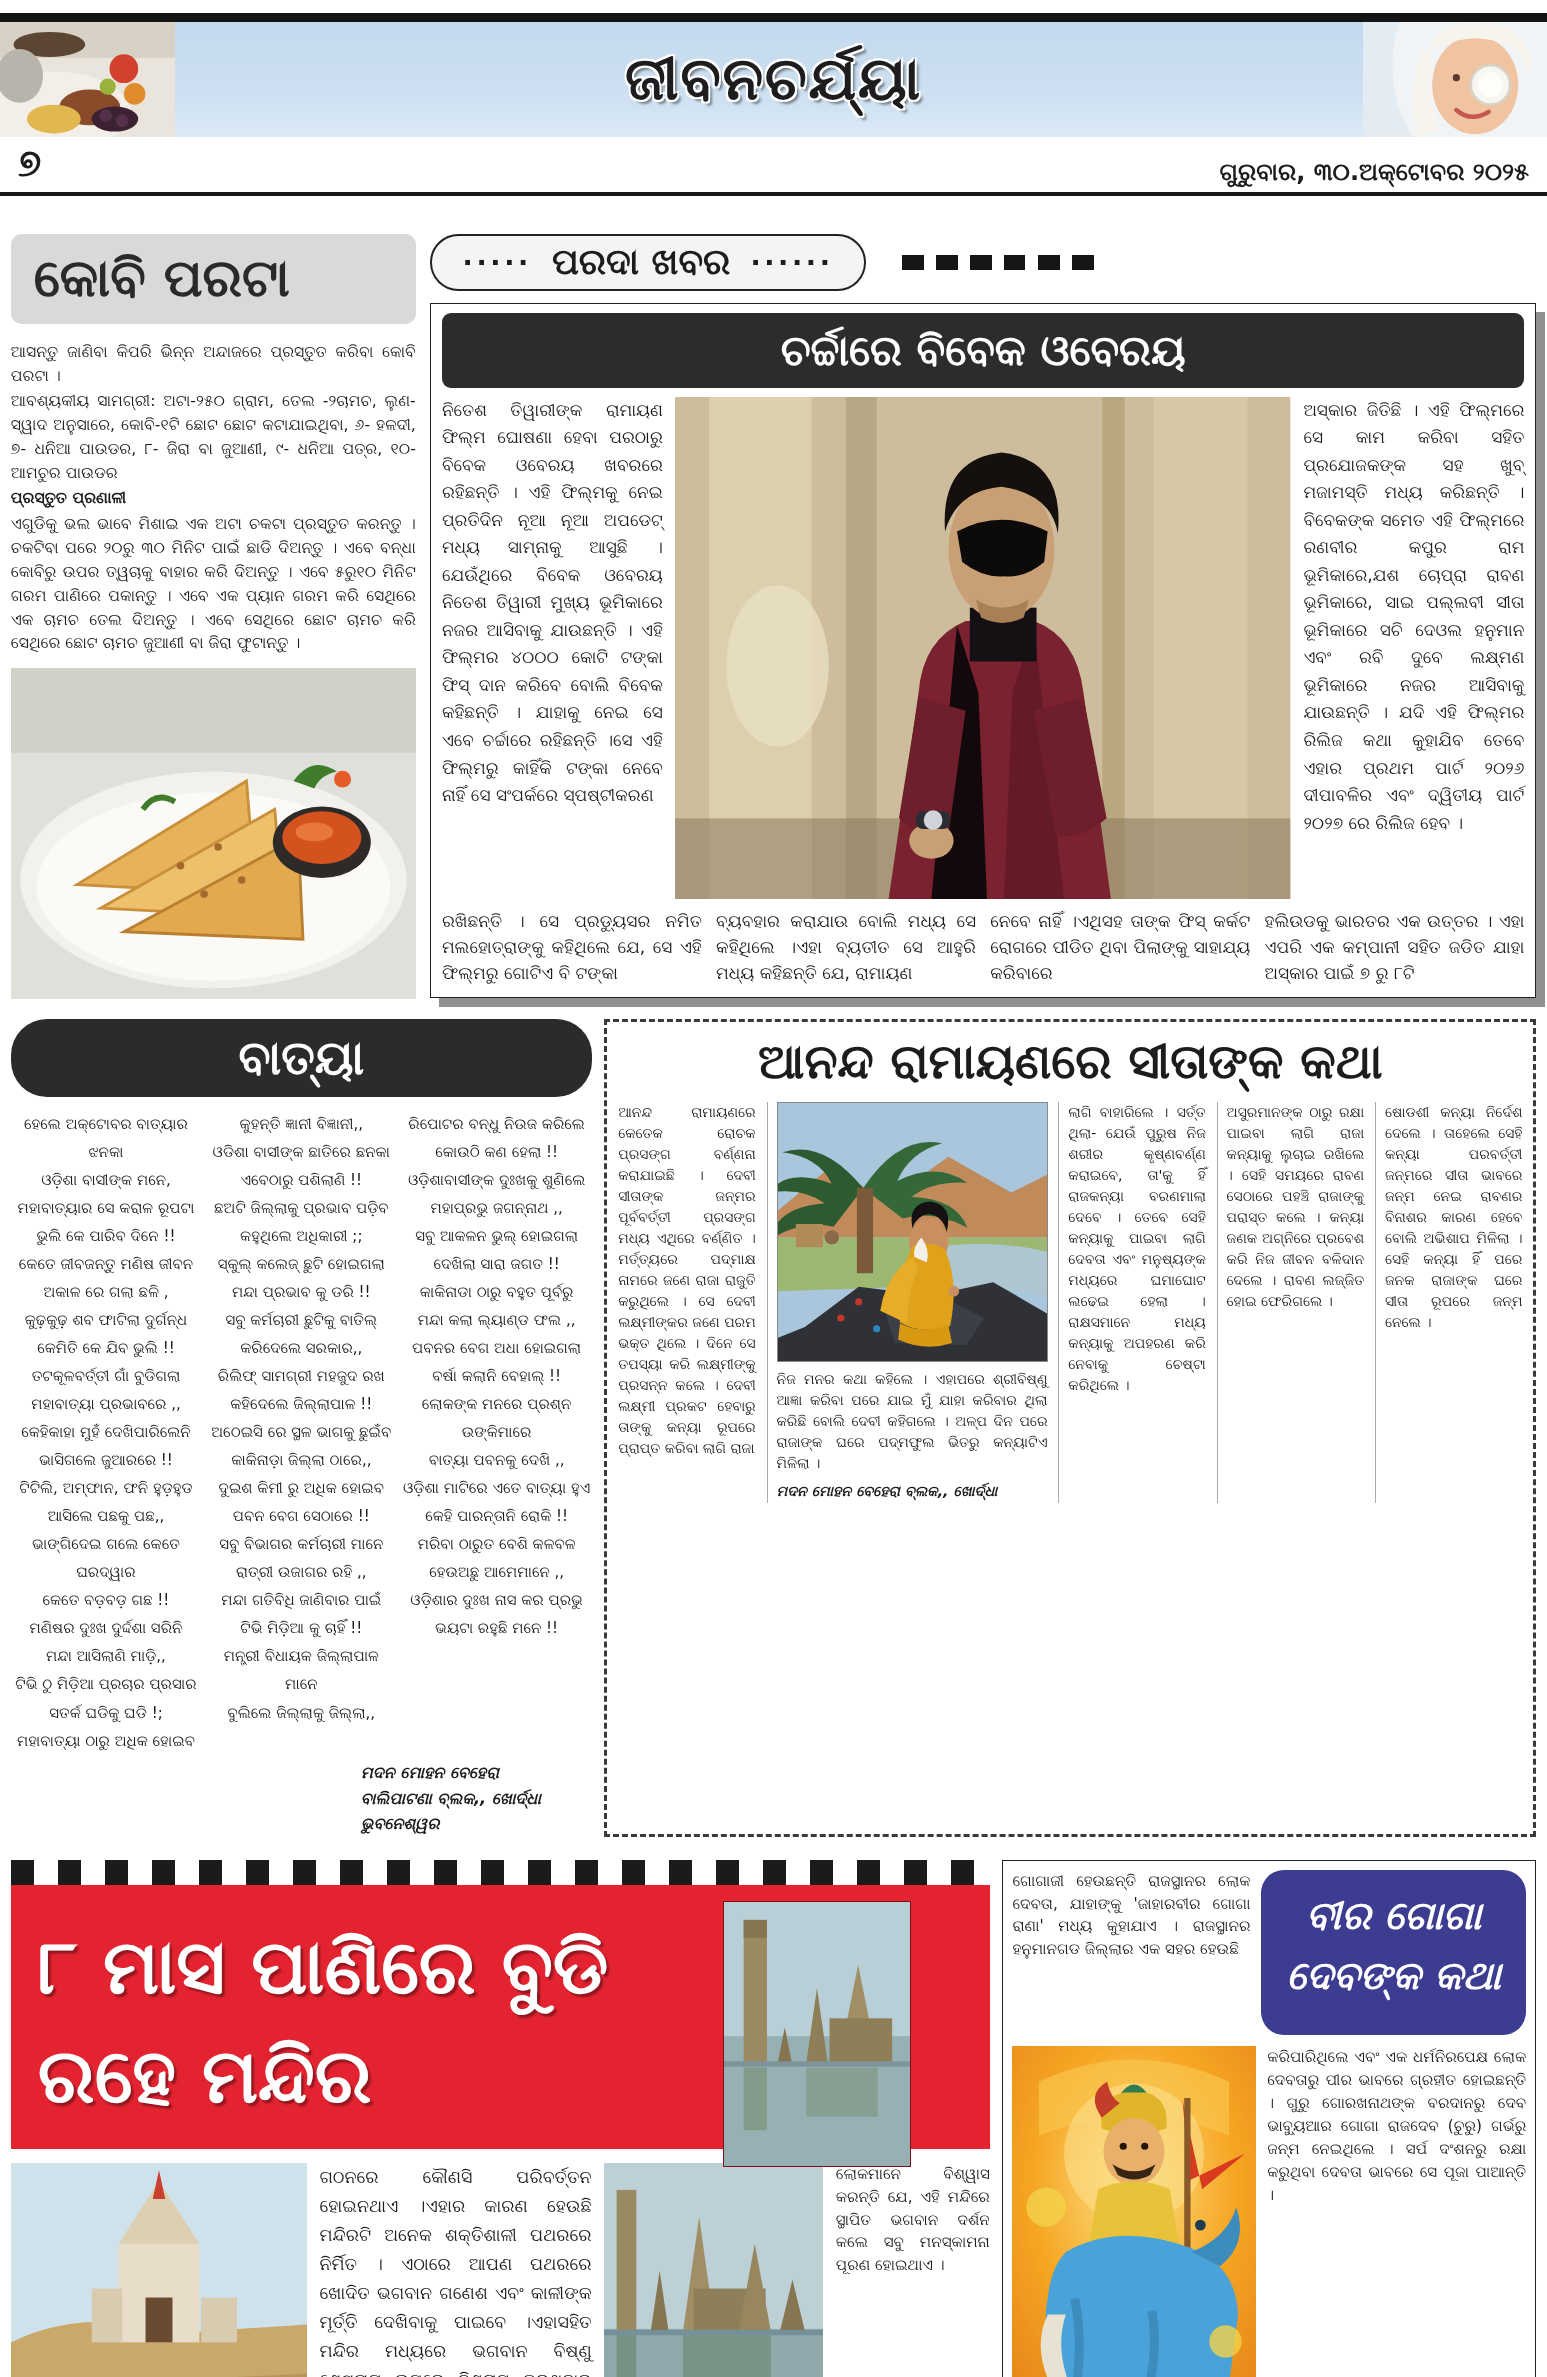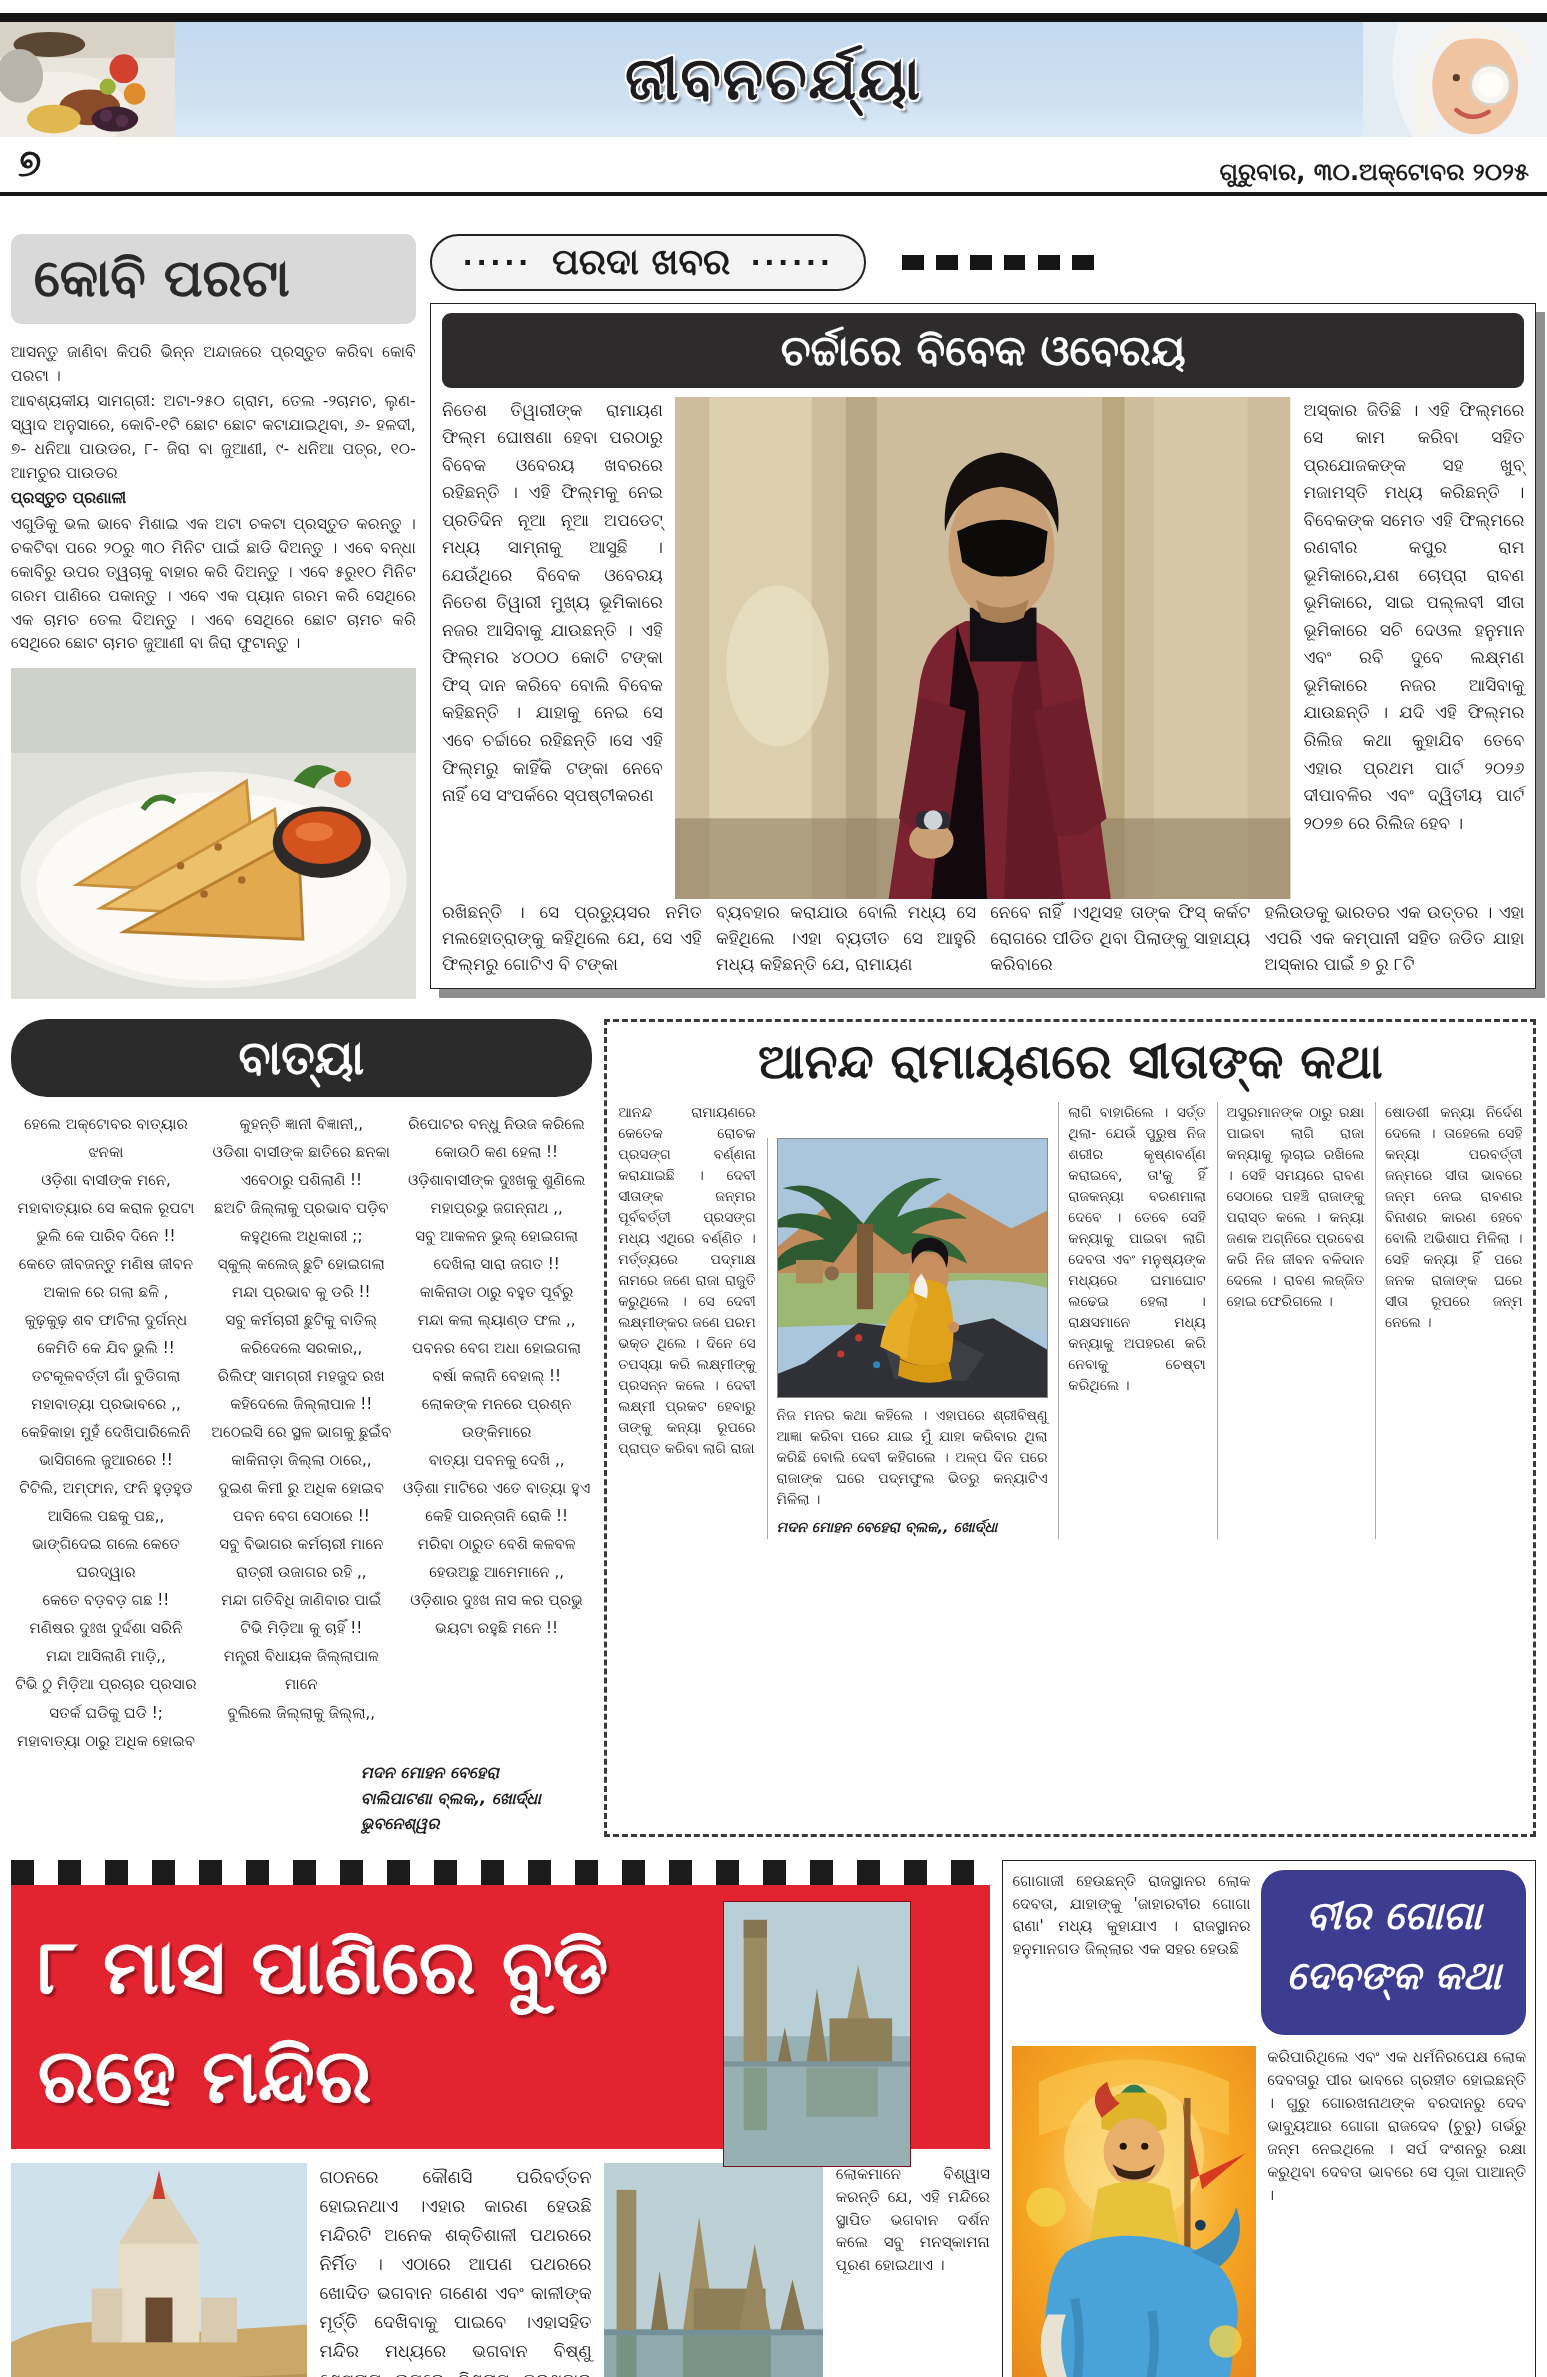--- a/index.html
+++ b/index.html
@@ -34,35 +34,35 @@
   .parda-row{display:flex;align-items:center;gap:36px;margin-bottom:12.6px;}
   .parda-pill{background:#f4f4f4;border:2.7px solid #222;border-radius:896px;padding:5.4px 30.5px;font-size:36px;font-weight:bold;display:flex;align-items:center;gap:20px;}
   .parda-dots{font-size:27px;letter-spacing:3.6px;font-weight:bold;}
   .dash-bar{width:197px;height:14.3px;background:repeating-linear-gradient(90deg,#161616 0 21.5px,transparent 21.5px 34px);}
   .vivek-box{border:1.8px solid #222;background:#fff;box-shadow:9px 9px 0 #8f8f8f;padding:9px 10.8px 10.8px 10.8px;}
   .vivek-head{background:#2e2b2c;border-radius:9px;color:#fff;text-align:center;font-size:42px;font-weight:bold;padding:12.6px 0;margin-bottom:9px;}
   .vivek-grid{display:flex;gap:12.6px;}
   .vivek-col{width:221px;flex:0 0 221px;font-size:17px;line-height:1.62;}
   .vivek-photo{flex:1;min-width:0;}
   .vivek-photo svg{display:block;width:100%;height:502px;}
-  .vivek-bottom{display:flex;gap:14.3px;}
+  .vivek-bottom{display:flex;gap:14.3px;margin-top:9px;}
   .vivek-bottom div{flex:1;font-size:17px;line-height:1.55;}
   
   .row2{display:flex;gap:12.6px;margin-top:20px;align-items:stretch;}
   .batya{width:581px;flex:0 0 581px;}
   .batya-head{background:#2b2b2b;border-radius:36px;color:#ffffff;text-align:center;font-size:47px;font-weight:bold;padding:10.8px 0;margin-bottom:12.6px;}
   .batya-cols{display:flex;gap:5px;}
   .batya-col{flex:1;font-size:15px;line-height:1.87;text-align:center;}
   .batya-author{font-style:italic;font-weight:bold;font-size:16px;line-height:1.6;margin-top:5.4px;padding-left:350px;}
   .sita-box{flex:1;min-width:0;border:3.6px dashed #3a3a3a;padding:9px 10.8px;}
   .sita-head{text-align:center;font-size:48px;font-weight:bold;padding:1.8px 0 10.8px 0;}
   .sita-cols{display:flex;gap:10.8px;}
   .sita-col{flex:1;font-size:14px;line-height:1.5;border-left:0.9px solid #aaa;padding-left:9px;}
   .sita-col:first-child{border-left:none;padding-left:0;}
-  .sita-imgcol{flex:0 0 269px;margin-top:36px;}
+  .sita-imgcol{flex:0 0 269px;}
   .sita-imgcol svg{display:block;width:269px;height:258px;border:0.9px solid #888;}
   .sita-author{font-style:italic;font-weight:bold;font-size:14.3px;margin-top:7.2px;}
   
   .bottom{display:flex;gap:12.6px;margin-top:23px;}
   .bottom-left{width:979px;flex:0 0 979px;}
   .checker{height:25px;background:repeating-linear-gradient(90deg,#1b1b1b 0 23px,#ffffff 23px 47px);margin-bottom:0;}
   .red-banner{background:#e32330;position:relative;height:264px;padding:28px 27px;box-sizing:border-box;}
   .red-line{color:#fff;font-weight:bold;font-size:75px;line-height:1.45;text-shadow:2.7px 2.7px 1.8px rgba(0,0,0,.35);}
   .banner-photo{position:absolute;right:79px;top:16px;width:186px;height:264px;border:0.9px solid #7c1018;}
   .banner-photo svg{display:block;width:100%;height:100%;}

